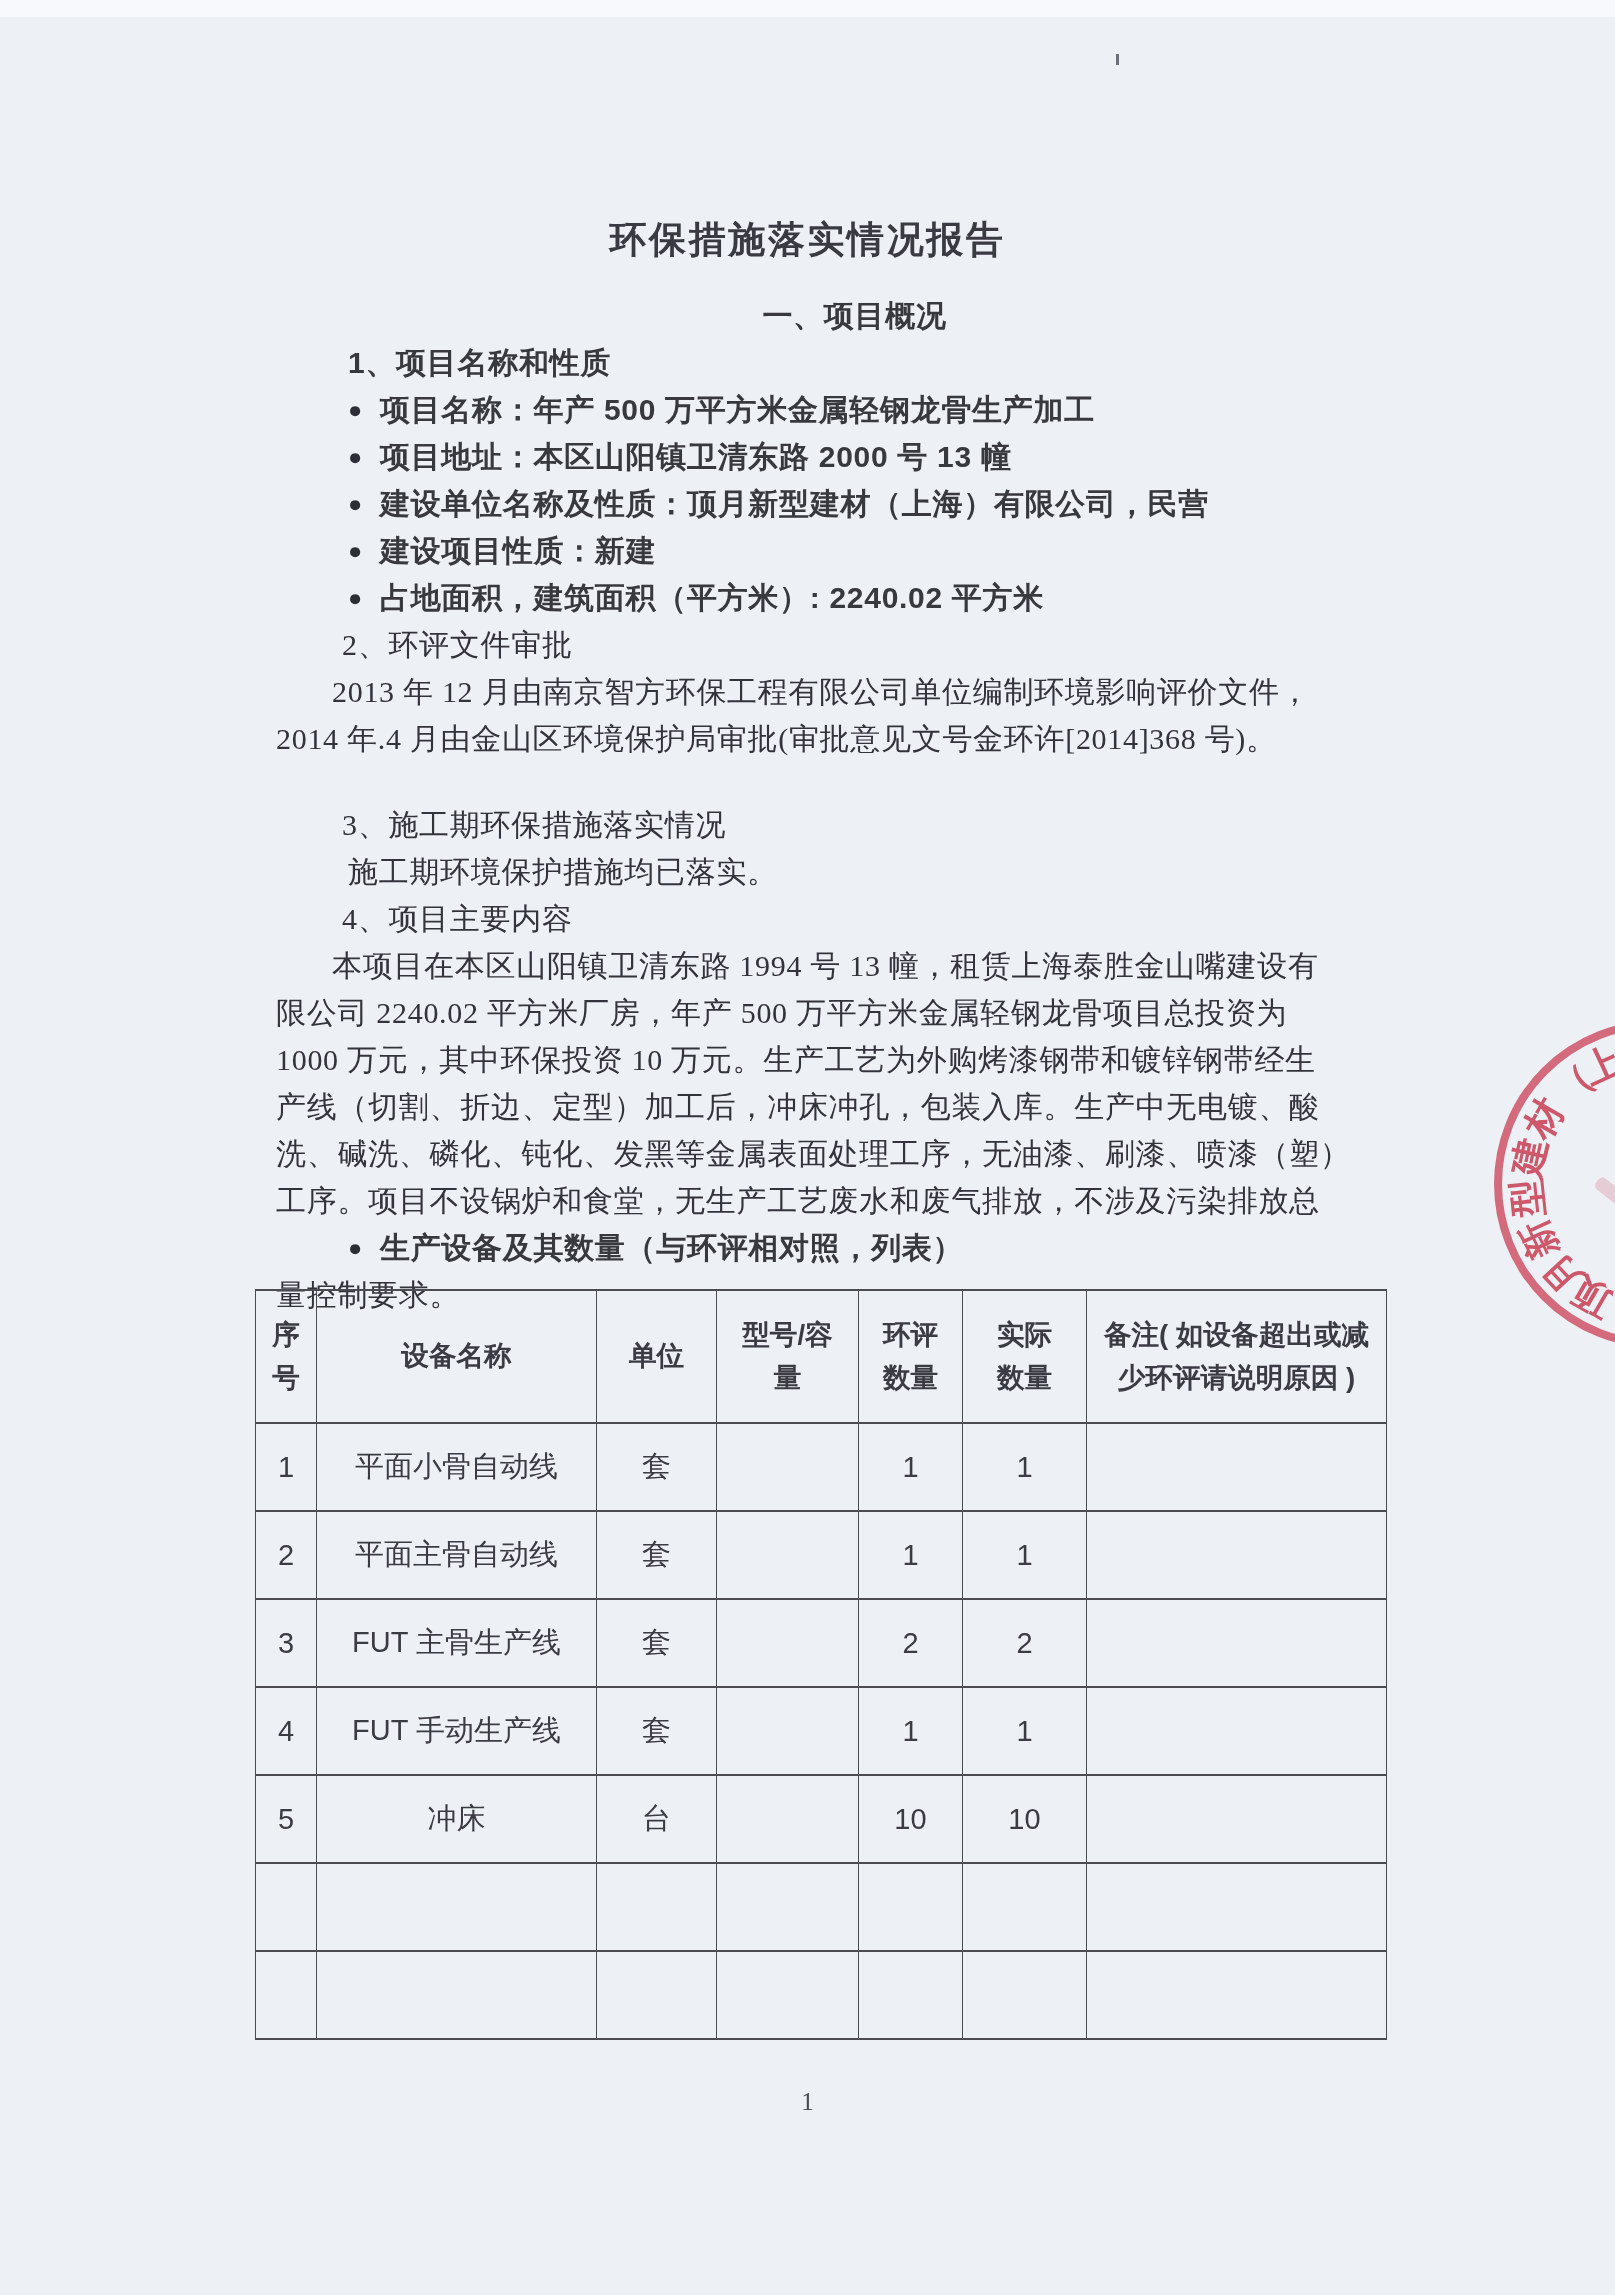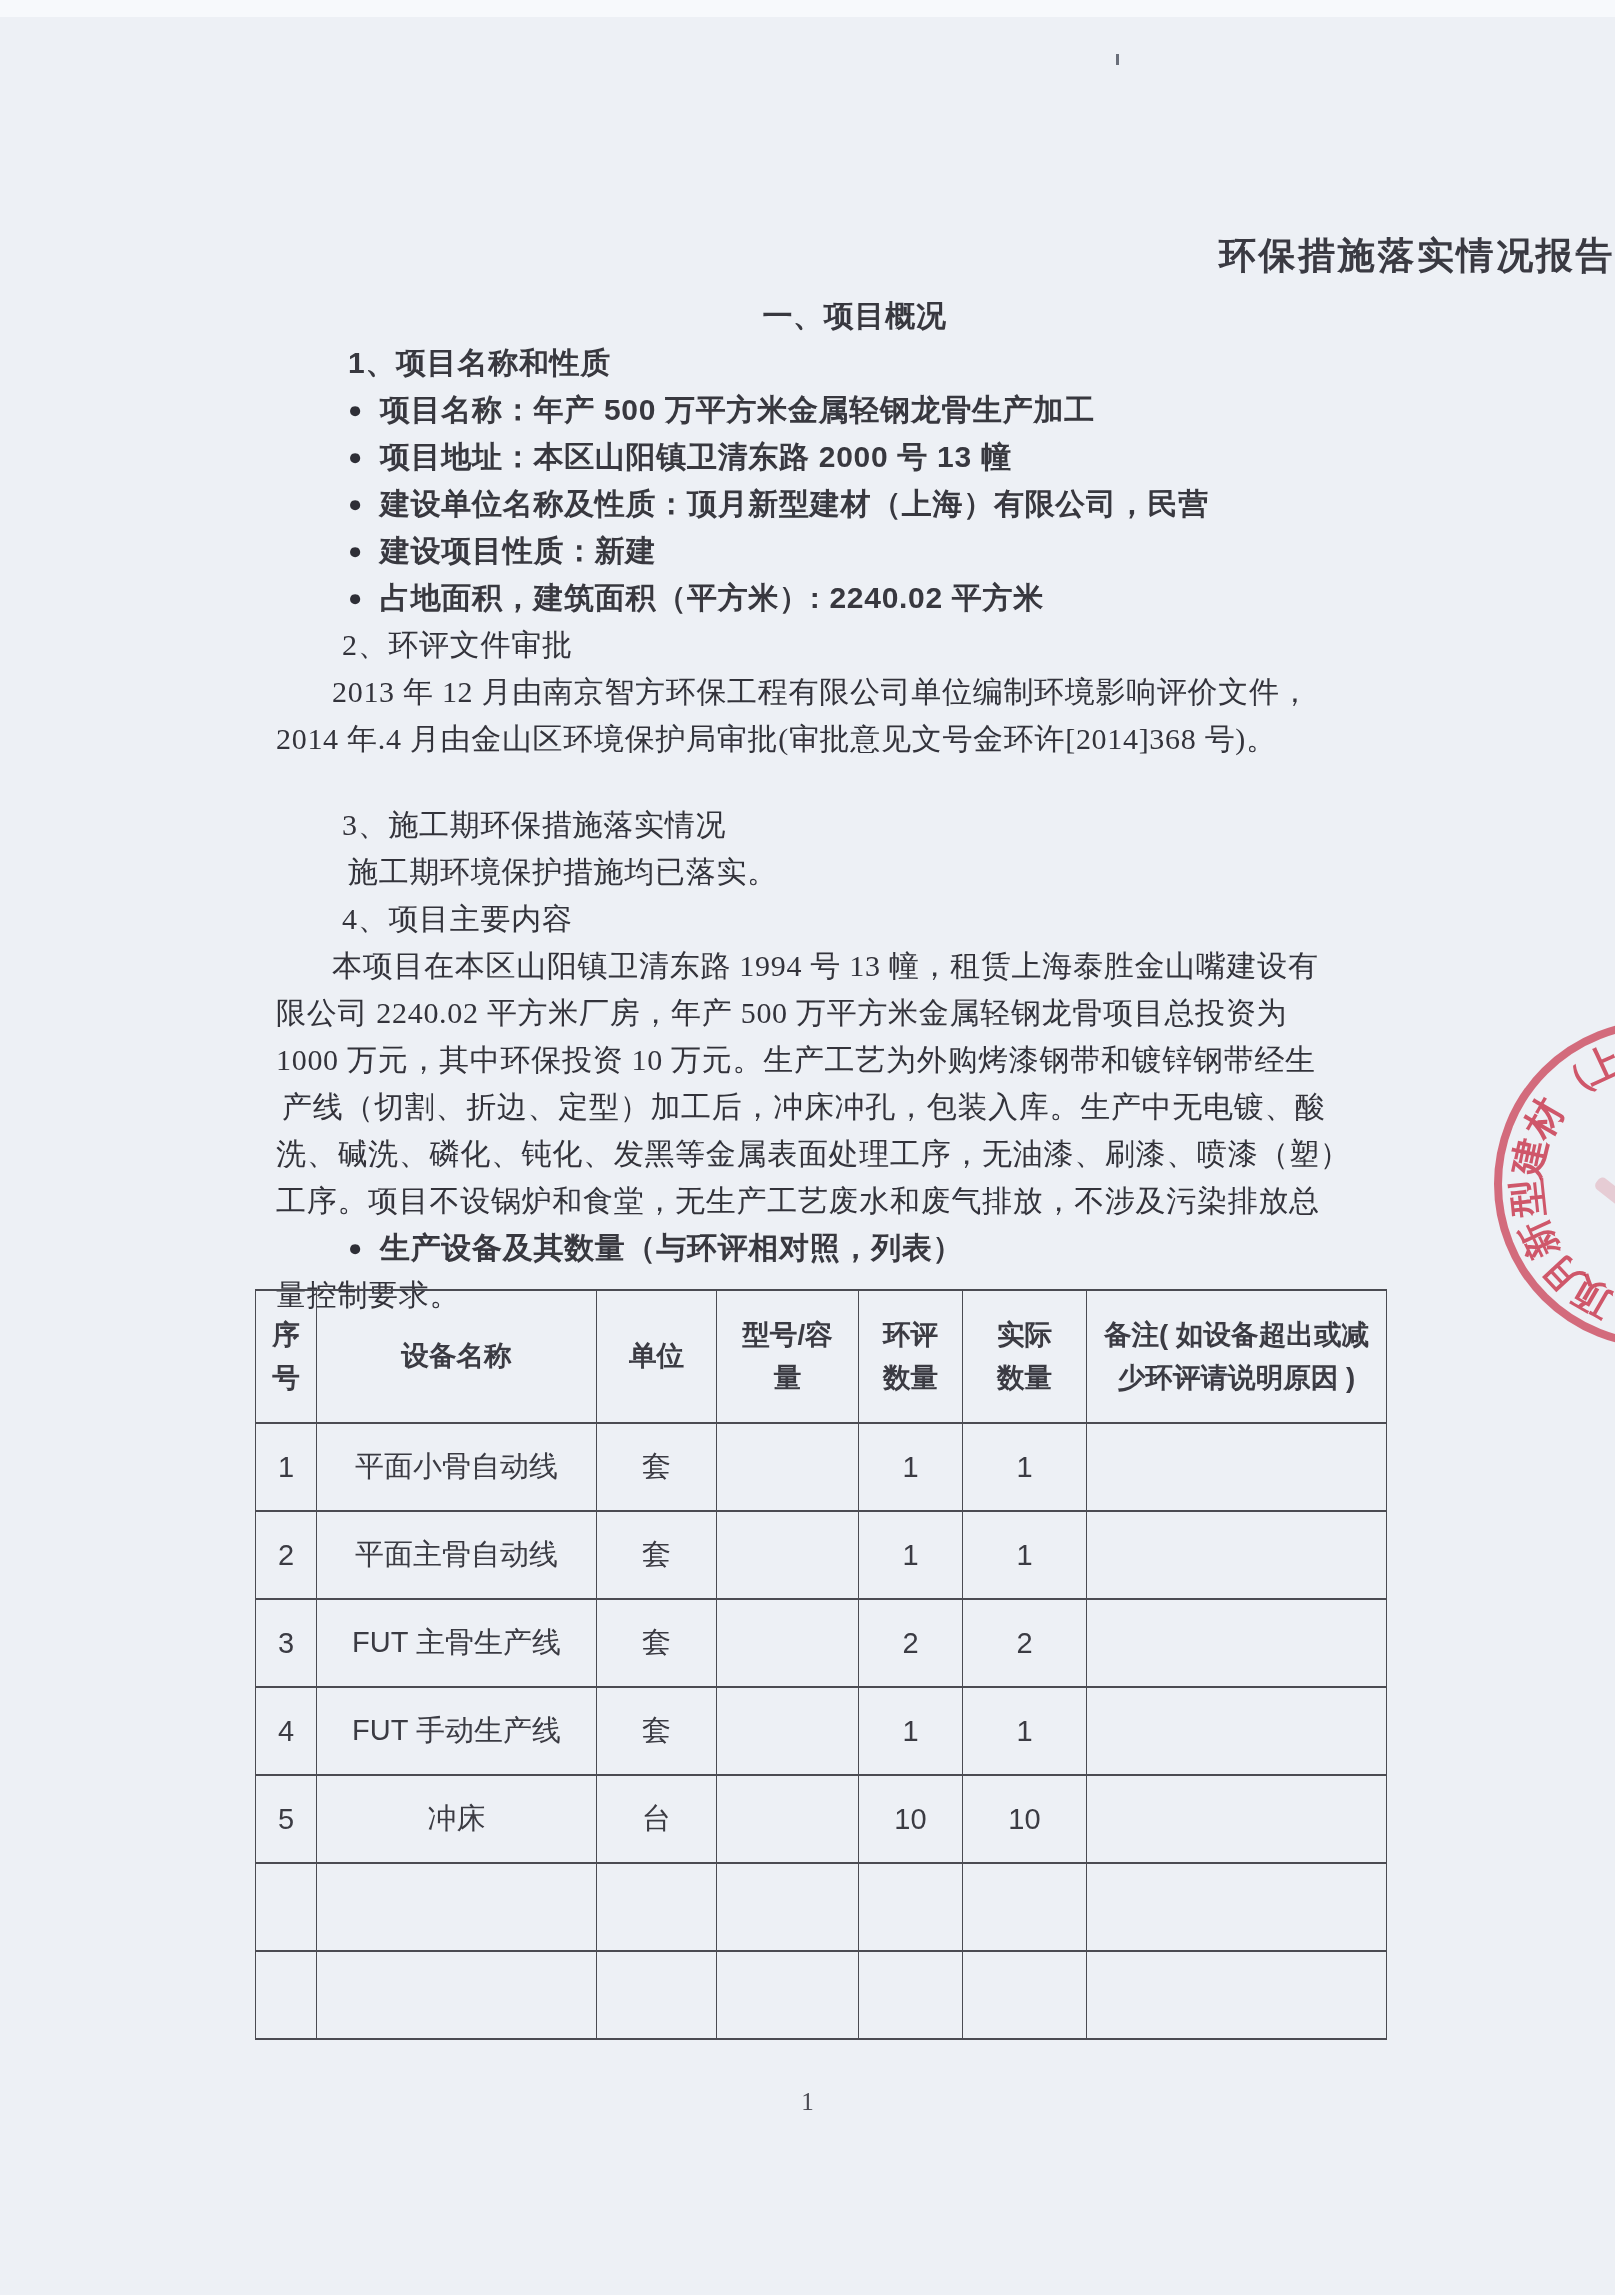--- a/index.html
+++ b/index.html
@@ -11,22 +11,22 @@
     font-family:"Liberation Sans","DejaVu Sans",sans-serif;
   }
   .scan-strip {
     position:absolute; top:0; left:0; right:0; height:17px;
     background:#f7f9fc;
   }
   .speck {
     position:absolute; background:#6a6f7a;
   }
   #title {
-    position:absolute; top:231px; left:0; right:0;
-    text-align:right;
+    position:absolute; top:215px; left:0; right:0;
+    text-align:center;
     font-size:37px; font-weight:700; letter-spacing:2.6px;
     color:#3a3a42;
   }
   #content {
     position:absolute; left:276px; top:292px; width:1077px;
   }
   #content .line {
     height:47px; line-height:47px;
     white-space:pre; letter-spacing:0.7px;
     font-size:30px;
@@ -121,21 +121,21 @@
     <div class="line sans" style="padding-left: 72px;"><span class="bullet">●</span><span>占地面积，建筑面积（平方米）: 2240.02 平方米</span></div>
     <div class="line serif" style="padding-left: 66px;"><span>2、环评文件审批</span></div>
     <div class="line serif" style="padding-left: 56px;"><span>2013 年 12 月由南京智方环保工程有限公司单位编制环境影响评价文件，</span></div>
     <div class="line serif" style="padding-left: 0px;"><span>2014 年.4 月由金山区环境保护局审批(审批意见文号金环许[2014]368 号)。</span></div>
     <div class="line serif" style="padding-left: 66px; margin-top: 39px;"><span>3、施工期环保措施落实情况</span></div>
     <div class="line serif" style="padding-left: 72px;"><span>施工期环境保护措施均已落实。</span></div>
     <div class="line serif" style="padding-left: 66px;"><span>4、项目主要内容</span></div>
     <div class="line serif" style="padding-left: 56px;"><span>本项目在本区山阳镇卫清东路 1994 号 13 幢，租赁上海泰胜金山嘴建设有</span></div>
     <div class="line serif" style="padding-left: 0px;"><span>限公司 2240.02 平方米厂房，年产 500 万平方米金属轻钢龙骨项目总投资为</span></div>
     <div class="line serif" style="padding-left: 0px;"><span>1000 万元，其中环保投资 10 万元。生产工艺为外购烤漆钢带和镀锌钢带经生</span></div>
-    <div class="line serif" style="padding-left: 0px; margin-left: 6px;"><span>产线（切割、折边、定型）加工后，冲床冲孔，包装入库。生产中无电镀、酸</span></div>
+    <div class="line serif" style="padding-left: 0px;"><span>产线（切割、折边、定型）加工后，冲床冲孔，包装入库。生产中无电镀、酸</span></div>
     <div class="line serif" style="padding-left: 0px;"><span>洗、碱洗、磷化、钝化、发黑等金属表面处理工序，无油漆、刷漆、喷漆（塑）</span></div>
     <div class="line serif" style="padding-left: 0px;"><span>工序。项目不设锅炉和食堂，无生产工艺废水和废气排放，不涉及污染排放总</span></div>
     <div class="line sans" style="padding-left: 72px;"><span class="bullet">●</span><span>生产设备及其数量（与环评相对照，列表）</span></div>
     <div class="line serif" style="padding-left: 0px;"><span>量控制要求。</span></div>
   </div>
 
 <table id="device-table">
   <colgroup>
       <col style="width: 61px;">
       <col style="width: 280px;">

